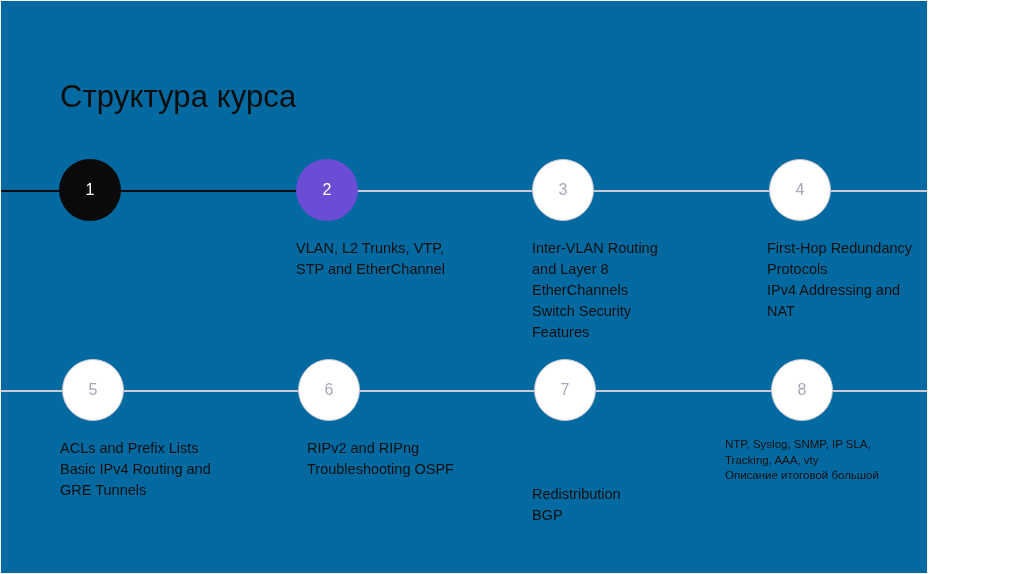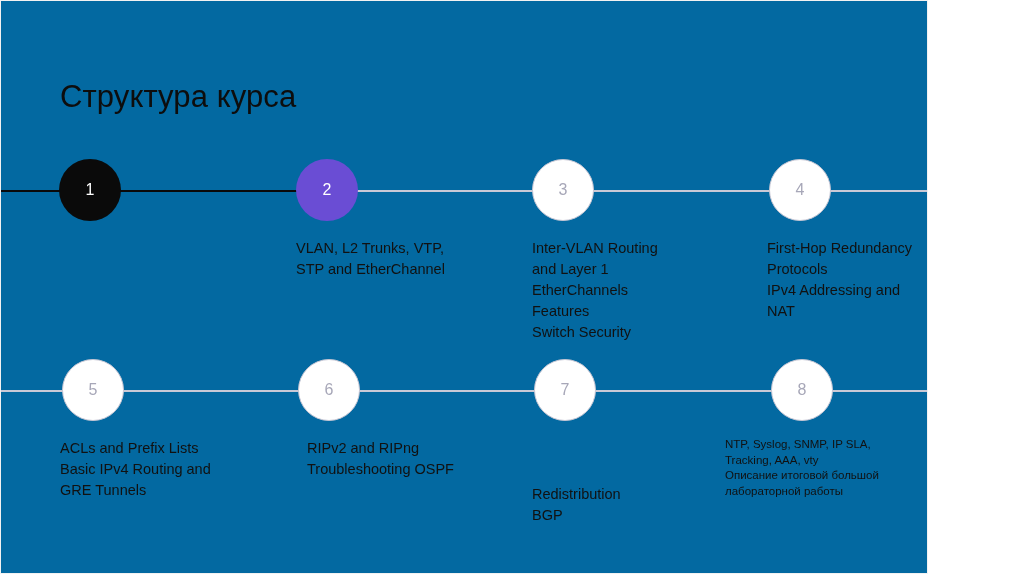--- a/index.html
+++ b/index.html
@@ -127,21 +127,21 @@
     </div>
     <div class="node todo" style="left:531px;">
       <span>3</span>
     </div>
     <div class="node todo" style="left:768px;">
       <span>4</span>
     </div>
   </div>
 
   <div class="step-caption" style="left:295px; top:237px; width:215px;"><span class="cap-line">VLAN, L2 Trunks, VTP,</span><span class="cap-line">STP and EtherChannel</span></div>
-  <div class="step-caption" style="left:531px; top:237px; width:215px;"><span class="cap-line">Inter-VLAN Routing</span><span class="cap-line">and Layer 1</span><span class="cap-line">EtherChannels</span><span class="cap-line">Features</span><span class="cap-line">Switch Security</span></div>
+  <div class="step-caption" style="left:531px; top:237px; width:215px;"><span class="cap-line">Inter-VLAN Routing</span><span class="cap-line">and Layer 8</span><span class="cap-line">EtherChannels</span><span class="cap-line">Switch Security</span><span class="cap-line">Features</span></div>
   <div class="step-caption" style="left:766px; top:237px; width:230px;"><span class="cap-line">First-Hop Redundancy</span><span class="cap-line">Protocols</span><span class="cap-line">IPv4 Addressing and</span><span class="cap-line">NAT</span></div>
 
   <div class="timeline-row" id="row-2">
     <div class="track inactive" style="left:0px; width:1024px;"></div>
 
     <div class="node todo" style="left:61px;">
       <span>5</span>
     </div>
     <div class="node todo" style="left:297px;">
       <span>6</span>
@@ -150,21 +150,21 @@
       <span>7</span>
     </div>
     <div class="node todo" style="left:770px;">
       <span>8</span>
     </div>
   </div>
 
   <div class="step-caption" style="left:59px;  top:437px; width:220px;"><span class="cap-line">ACLs and Prefix Lists</span><span class="cap-line">Basic IPv4 Routing and</span><span class="cap-line">GRE Tunnels</span></div>
   <div class="step-caption" style="left:306px; top:437px; width:220px;"><span class="cap-line">RIPv2 and RIPng</span><span class="cap-line">Troubleshooting OSPF</span></div>
   <div class="step-caption" style="left:531px; top:437px; width:220px;margin-top:46px;"><span class="cap-line">Redistribution</span><span class="cap-line">BGP</span></div>
-  <div class="step-caption small" style="left:724px; top:436px; width:240px;"><span class="cap-line">NTP, Syslog, SNMP, IP SLA,</span><span class="cap-line">Tracking, AAA, vty</span><span class="cap-line">Описание итоговой большой</span><span class="cap-line">лабораторной работы</span></div>
+  <div class="step-caption small" style="left:724px; top:436px; width:240px;"><span class="cap-line">NTP, Syslog, SNMP, IP SLA,</span><span class="cap-line">Tracking, AAA, vty</span><span class="cap-line">Описание итоговой большой</span></div>
 
   <div class="logo">
     <svg viewBox="0 0 64 64" width="38" height="38" aria-hidden="true">
       <g fill="none" stroke="#0a0a0a" stroke-width="5" stroke-linecap="round">
         <circle cx="32" cy="32" r="26"></circle>
         <path d="M32 8 L32 56"></path>
         <path d="M24 14 C12 14 12 26 24 26 C12 26 12 38 24 38"></path>
         <path d="M40 26 C52 26 52 38 40 38 C52 38 52 50 40 50"></path>
         <path d="M22 46 C16 46 16 40 22 40"></path>
         <path d="M42 18 C48 18 48 24 42 24"></path>

